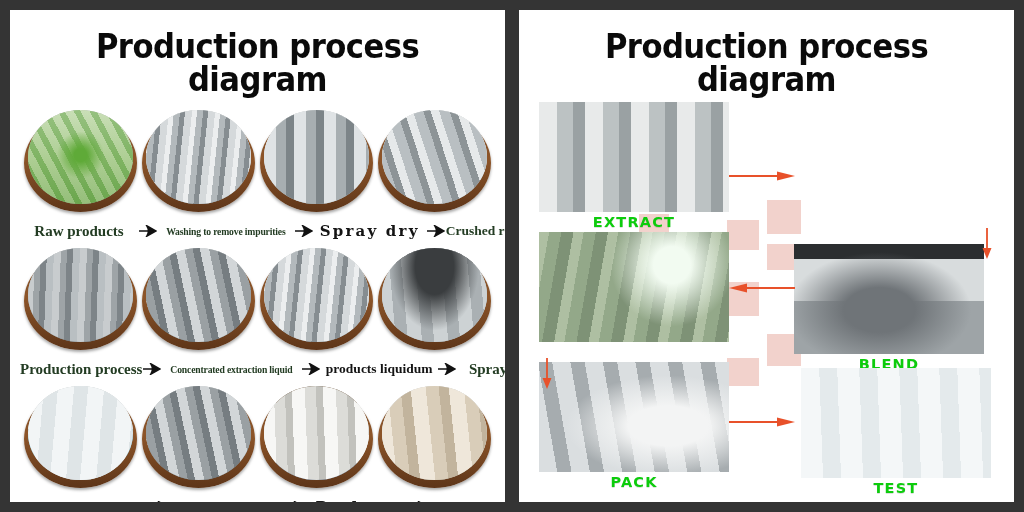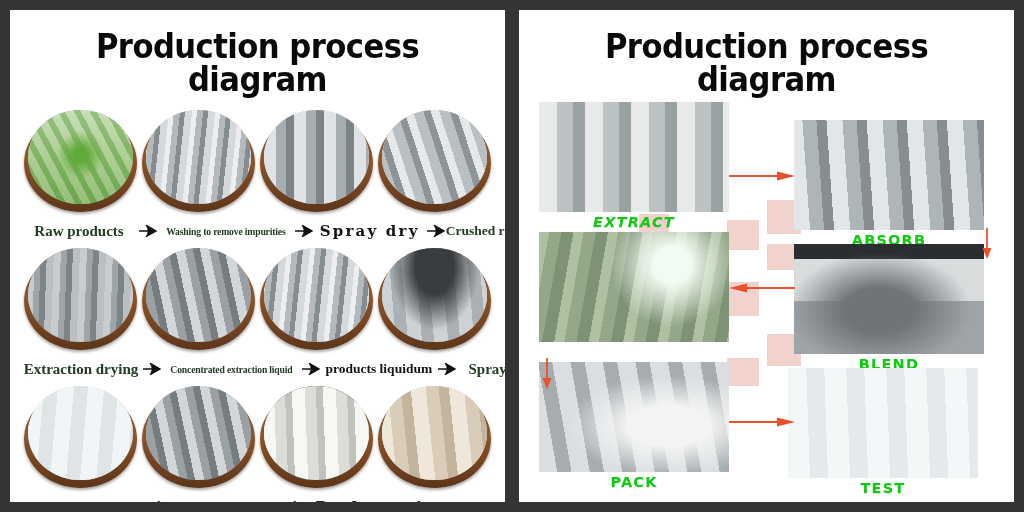--- a/index.html
+++ b/index.html
@@ -123,26 +123,26 @@
     text-align: center;
     font-family: "DejaVu Sans", sans-serif;
     font-weight: bold;
     font-size: 14.5px;
     letter-spacing: 1.2px;
     color: #0ccc0c;
     margin-top: 3px;
     line-height: 1;
     text-shadow: 0 1px 0 rgba(0,0,0,.12);
   }
-  .c1 { left: 20px;  top: 6px; font-style: italic;   }
+  .c1 { left: 20px;  top: 6px;   }
   .c2 { left: 275px; top: 24px;  }
   .c3 { left: 20px;  top: 136px; }
   .c4 { left: 275px; top: 148px; }
   .c5 { left: 20px;  top: 266px; }
-  .c6 { left: 269px; top: 272px; }
+  .c6 { left: 282px; top: 272px; }
 
   
   .ar { position: absolute; }
   .ar svg { display: block; }
 
   
   .wm { position: absolute; background: #eec3bb; opacity: .75; }
 
   
   .ph, .pic > i { display:block; width:100%; height:100%; }
@@ -314,21 +314,21 @@
               </div>
           </div>
           <div class="circ-wrap">
             <div class="dish"></div>
             <div class="circ">
                 <i class="ph darkroom"></i>
               </div>
           </div>
         </div>
         <div class="labels">
-          <div class="lbl w" style="flex:0 0 122px">Extraction drying</div>
+          <div class="lbl w" style="flex:0 0 122px">Production process</div>
           <div class="arrow-t">
             <svg width="18" height="12" viewBox="0 0 18 12">
                 <path d="M0 6 L10 6 M8 1 L17 6 L8 11 Q11 6 8 1 Z" stroke="#111" stroke-width="1.6" fill="#111"></path>
               </svg>
           </div>
           <div class="lbl s" style="flex:0 0 120px">Concentrated extraction liquid</div>
           <div class="arrow-t">
             <svg width="18" height="12" viewBox="0 0 18 12">
                 <path d="M0 6 L10 6 M8 1 L17 6 L8 11 Q11 6 8 1 Z" stroke="#111" stroke-width="1.6" fill="#111"></path>
               </svg>
@@ -410,26 +410,20 @@
       <div class="wm" style="left:120px; top:118px; width:30px; height:22px;"></div>
       <div class="wm" style="left:150px; top:214px; width:58px; height:24px;"></div>
 
       <div class="cell c1">
         <div class="pic">
             <i class="bigplant"></i>
           </div>
         <div class="cap">EXTRACT</div>
       </div>
 
-      <div class="cell c2">
-        <div class="pic">
-            <i class="absorb"></i>
-          </div>
-        <div class="cap">ABSORB</div>
-      </div>
 
       <div class="cell c3">
         <div class="pic">
             <i class="greenlab"></i>
           </div>
       </div>
 
       <div class="cell c4">
         <div class="pic">
             <i class="blend"></i>

